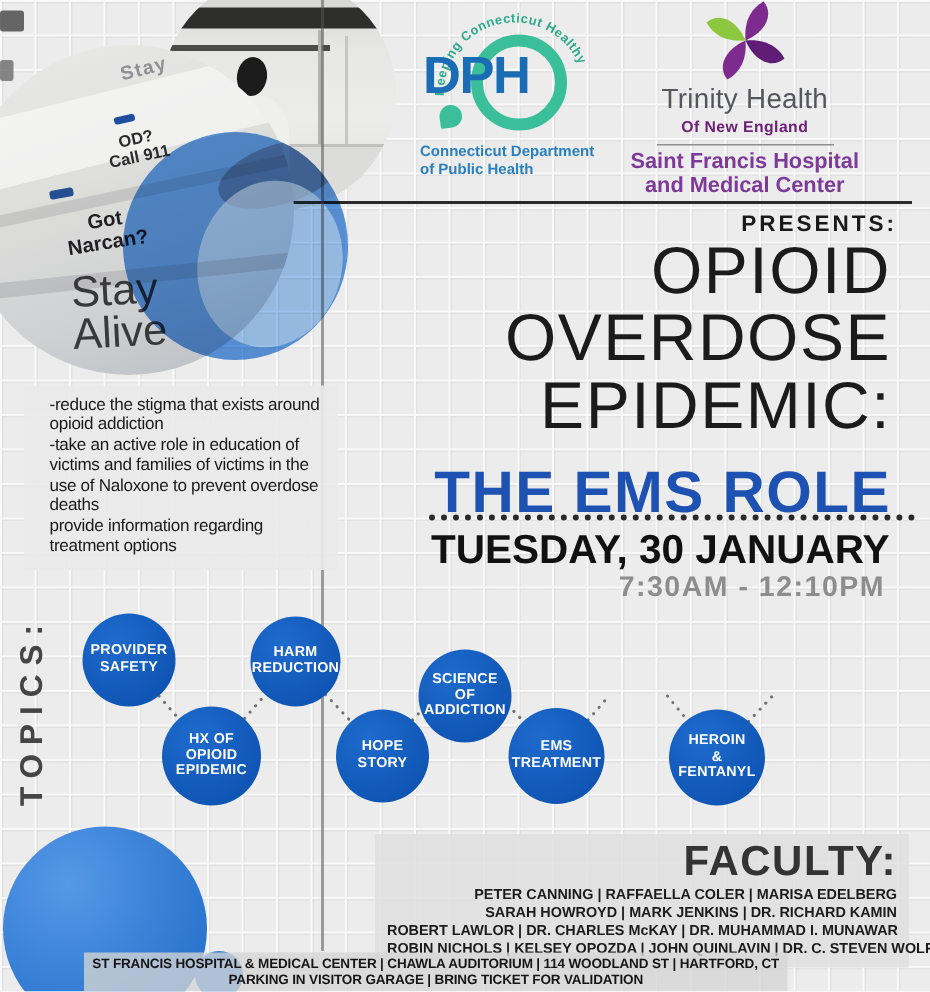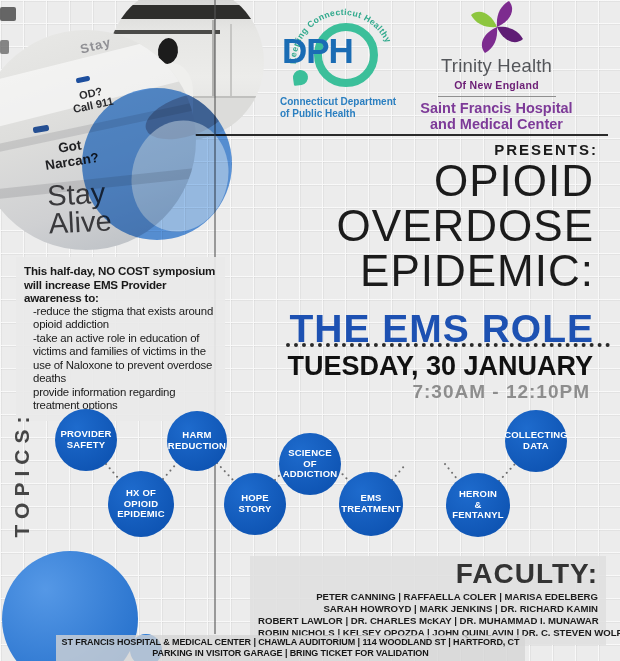--- a/index.html
+++ b/index.html
@@ -203,21 +203,20 @@
     <div class="t-big">OPIOID</div>
     <div class="t-big">OVERDOSE</div>
     <div class="t-big">EPIDEMIC:</div>
     <div class="t-ems">THE EMS ROLE</div>
   </div>
   <div class="abs dotted"></div>
   <div class="abs date">TUESDAY, 30 JANUARY</div>
   <div class="abs time">7:30AM - 12:10PM</div>
 
   <div class="abs intro">
-    <div class="intro-h">This half-day, NO COST symposium will increase EMS Provider awareness to:</div>
     <div class="intro-item">-reduce the stigma that exists around opioid addiction</div>
     <div class="intro-item">-take an active role in education of victims and families of victims in the use of Naloxone to prevent overdose deaths</div>
     <div class="intro-item">provide information regarding treatment options</div>
   </div>
 
   <div class="abs topics-label">TOPICS:</div>
   <svg class="abs connectors" width="620" height="160" viewBox="0 0 620 160">
     <g stroke="#474747" stroke-width="2" stroke-linecap="round" stroke-dasharray="0.1 5.5" opacity="0.75">
       <line x1="106" y1="64" x2="119" y2="79"></line>
       <line x1="163" y1="79" x2="177" y2="63"></line>
@@ -229,22 +228,20 @@
       <line x1="499" y1="81" x2="515" y2="64"></line>
     </g>
   </svg>
   <div class="abs tc c1">PROVIDER
 SAFETY</div>
   <div class="abs tc c2">HARM
 REDUCTION</div>
   <div class="abs tc c3">SCIENCE
 OF
 ADDICTION</div>
-  <div class="abs tc c5">COLLECTING
-DATA</div>
   <div class="abs tc c6">HX OF
 OPIOID
 EPIDEMIC</div>
   <div class="abs tc c8">EMS
 TREATMENT</div>
   <div class="abs tc c7">HOPE
 STORY</div>
   <div class="abs tc c9">HEROIN
 &amp;
 FENTANYL</div>

